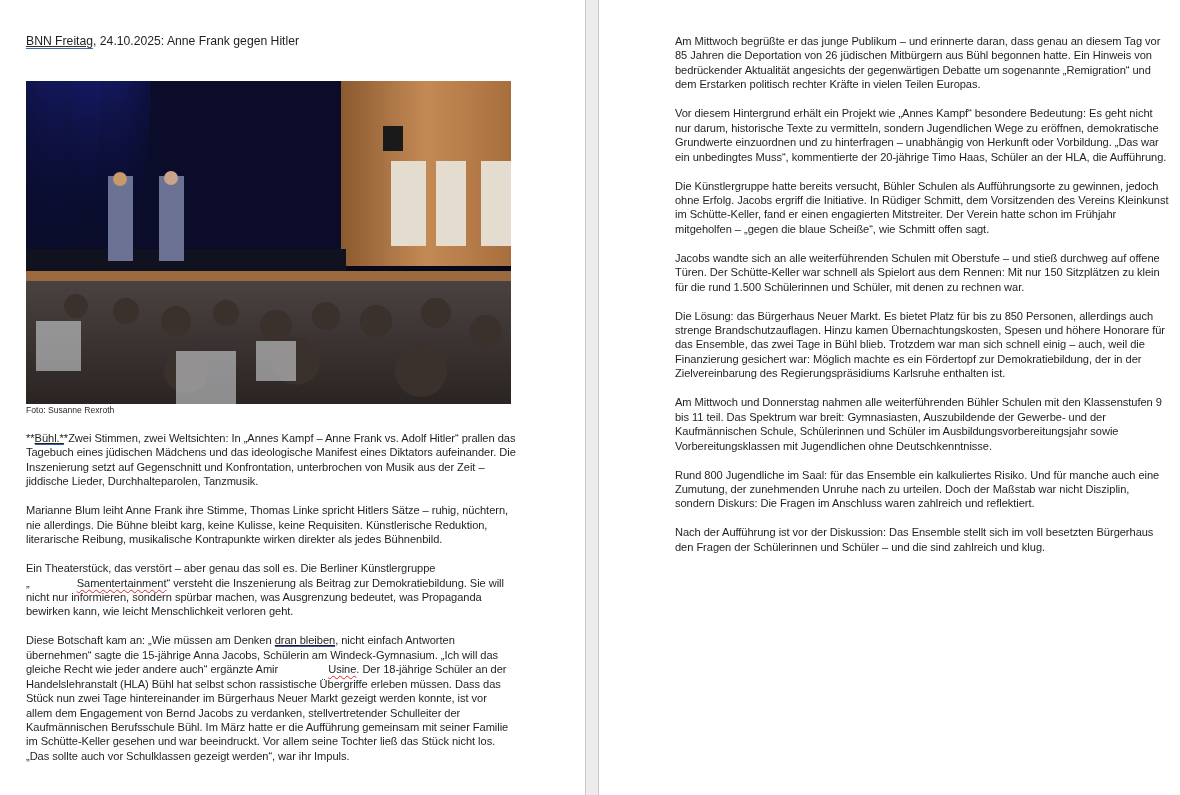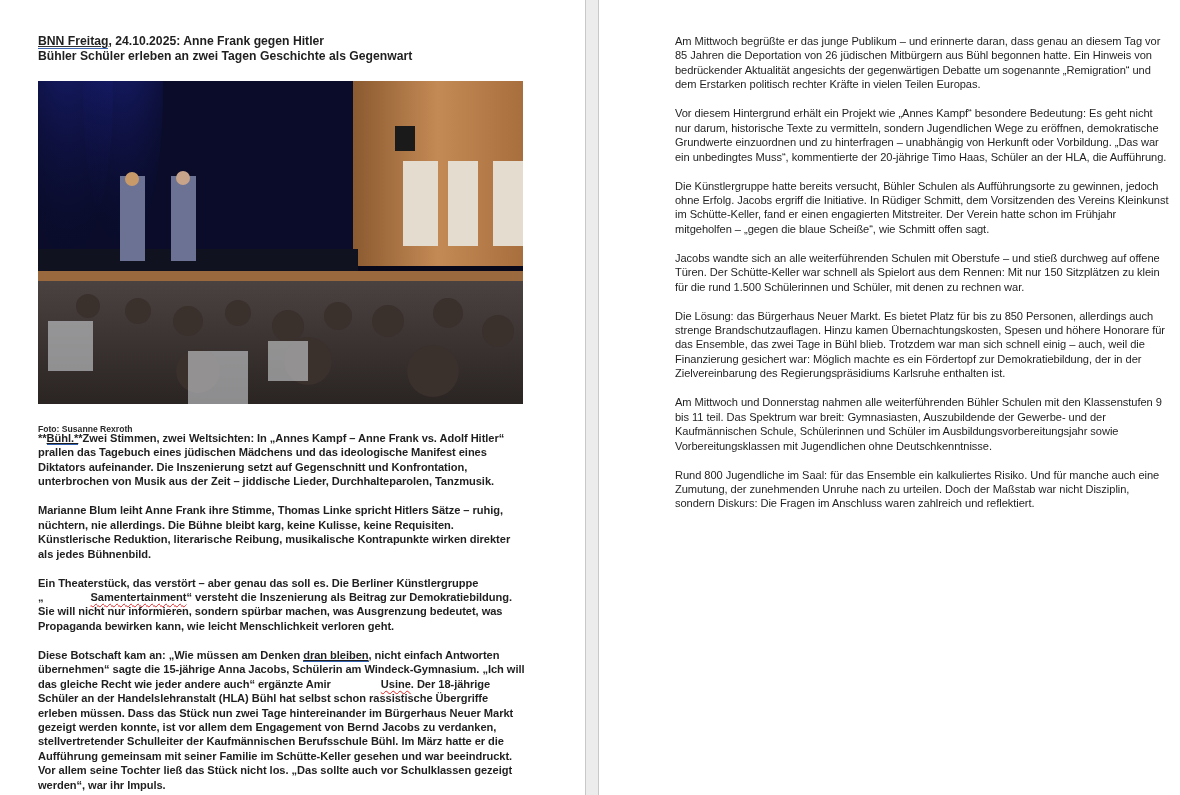--- a/index.html
+++ b/index.html
@@ -6,21 +6,21 @@
   body {
     width: 1180px; height: 795px; overflow: hidden;
     background: #ffffff;
     font-family: "Liberation Sans", "DejaVu Sans", sans-serif;
     color: #1f1f1f;
     position: relative;
   }
   .page {
     position: absolute; top: 0; height: 795px; background: #ffffff;
   }
-  #page-left { left: 12px; width: 576px; font-weight: bold; }
+  #page-left { left: 0; width: 576px; }
   #page-right { left: 600px; width: 580px; border-radius: 14px; }
   .gutter {
     position: absolute; left: 585px; top: 0; width: 14px; height: 795px;
     background: #ececec;
     border-left: 1px solid #c8c8c8;
     border-right: 1px solid #c8c8c8;
     box-sizing: border-box;
   }
   .text {
     font-size: 11.1px; line-height: 14.45px; letter-spacing: -0.05px;
@@ -36,37 +36,36 @@
   }
   .blue-underline { border-bottom: 1.5px solid #2f5fb0; text-decoration: underline; }
   .spell { text-decoration: underline wavy #d22; text-decoration-thickness: 1px; text-underline-offset: 2px; margin-left: 47px; }
   .photo {
     position: absolute; left: 26px; top: 81px; width: 485px; height: 323px;
     overflow: hidden; background: #0b0d22;
   }
   .photo svg { display: block; }
   .caption {
     position: absolute; left: 26px; top: 405px;
-    font-size: 8.6px; line-height: 11px; color: #2a2a2a; margin-top: 19px;
+    font-size: 8.6px; line-height: 11px; color: #2a2a2a;
   }
   .col { position: absolute; width: 490px; }
   #col-left { left: 26px; top: 431px; }
   #col-right { left: 75px; top: 34px; width: 495px; }
   .para { margin: 0 0 14.45px 0; }
   .para.gap-big { margin-top: 43px; }
 </style>
 </head>
 <body>
 
 <div class="page" id="page-left">
   <div class="heading-block">
     <div>
       <span class="link-underline">BNN Freitag</span><span>, 24.10.2025: Anne Frank gegen Hitler</span>
     </div>
-    <div>Bühler Schüler erleben an zwei Tagen Geschichte als Gegenwart</div>
   </div>
 
   <div class="photo">
     <svg width="485" height="323" viewBox="0 0 485 323">
       <defs>
         <radialGradient id="spot1" cx="0.5" cy="0" r="1">
           <stop offset="0" stop-color="#2a35c8"></stop>
           <stop offset="1" stop-color="#0a0d3a" stop-opacity="0"></stop>
         </radialGradient>
         <linearGradient id="wood" x1="0" y1="0" x2="1" y2="0">
@@ -132,14 +131,15 @@
 
 <div class="page" id="page-right">
   <div class="col text" id="col-right">
     <p class="para">Am Mittwoch begrüßte er das junge Publikum – und erinnerte daran, dass genau an diesem Tag vor 85 Jahren die Deportation von 26 jüdischen Mitbürgern aus Bühl begonnen hatte. Ein Hinweis von bedrückender Aktualität angesichts der gegenwärtigen Debatte um sogenannte „Remigration“ und dem Erstarken politisch rechter Kräfte in vielen Teilen Europas.</p>
     <p class="para">Vor diesem Hintergrund erhält ein Projekt wie „Annes Kampf“ besondere Bedeutung: Es geht nicht nur darum, historische Texte zu vermitteln, sondern Jugendlichen Wege zu eröffnen, demokratische Grundwerte einzuordnen und zu hinterfragen – unabhängig von Herkunft oder Vorbildung. „Das war ein unbedingtes Muss“, kommentierte der 20-jährige Timo Haas, Schüler an der HLA, die Aufführung.</p>
     <p class="para">Die Künstlergruppe hatte bereits versucht, Bühler Schulen als Aufführungsorte zu gewinnen, jedoch ohne Erfolg. Jacobs ergriff die Initiative. In Rüdiger Schmitt, dem Vorsitzenden des Vereins Kleinkunst im Schütte-Keller, fand er einen engagierten Mitstreiter. Der Verein hatte schon im Frühjahr mitgeholfen – „gegen die blaue Scheiße“, wie Schmitt offen sagt.</p>
     <p class="para">Jacobs wandte sich an alle weiterführenden Schulen mit Oberstufe – und stieß durchweg auf offene Türen. Der Schütte-Keller war schnell als Spielort aus dem Rennen: Mit nur 150 Sitzplätzen zu klein für die rund 1.500 Schülerinnen und Schüler, mit denen zu rechnen war.</p>
     <p class="para">Die Lösung: das Bürgerhaus Neuer Markt. Es bietet Platz für bis zu 850 Personen, allerdings auch strenge Brandschutzauflagen. Hinzu kamen Übernachtungskosten, Spesen und höhere Honorare für das Ensemble, das zwei Tage in Bühl blieb. Trotzdem war man sich schnell einig – auch, weil die Finanzierung gesichert war: Möglich machte es ein Fördertopf zur Demokratiebildung, der in der Zielvereinbarung des Regierungspräsidiums Karlsruhe enthalten ist.</p>
     <p class="para">Am Mittwoch und Donnerstag nahmen alle weiterführenden Bühler Schulen mit den Klassenstufen 9 bis 11 teil. Das Spektrum war breit: Gymnasiasten, Auszubildende der Gewerbe- und der Kaufmännischen Schule, Schülerinnen und Schüler im Ausbildungsvorbereitungsjahr sowie Vorbereitungsklassen mit Jugendlichen ohne Deutschkenntnisse.</p>
     <p class="para">Rund 800 Jugendliche im Saal: für das Ensemble ein kalkuliertes Risiko. Und für manche auch eine Zumutung, der zunehmenden Unruhe nach zu urteilen. Doch der Maßstab war nicht Disziplin, sondern Diskurs: Die Fragen im Anschluss waren zahlreich und reflektiert.</p>
+    <p class="para">Nach der Aufführung ist vor der Diskussion: Das Ensemble stellt sich im voll besetzten Bürgerhaus den Fragen der Schülerinnen und Schüler – und die sind zahlreich und klug.</p>
   </div>
 </div>
 
 </body></html>

